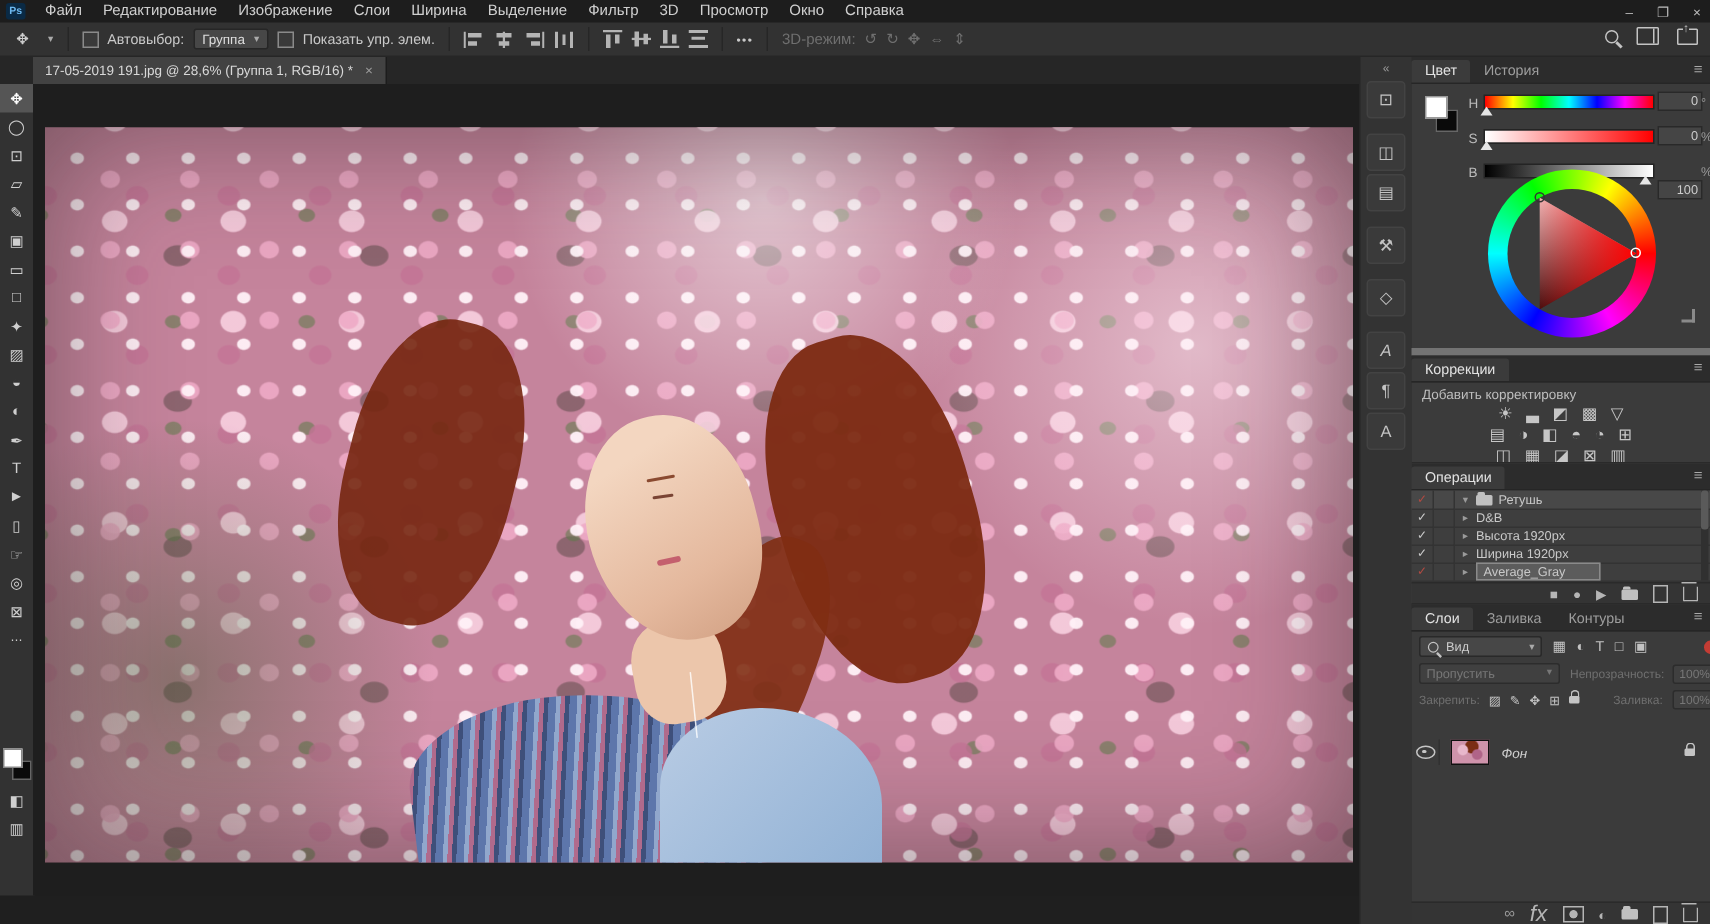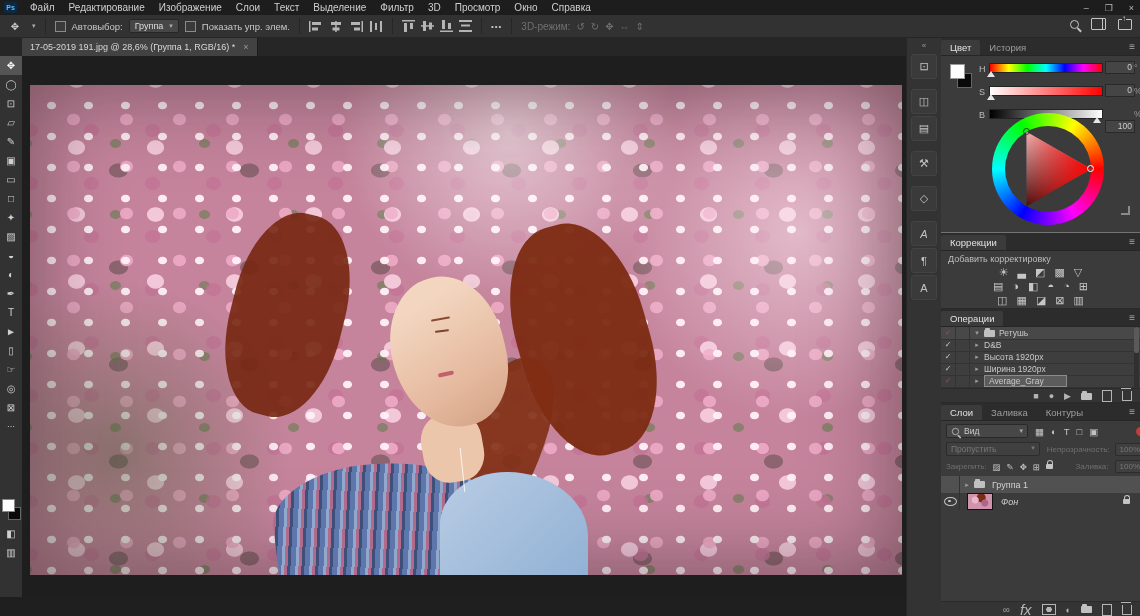--- a/index.html
+++ b/index.html
@@ -148,21 +148,21 @@
 <body>
 
 <div id="app">
 
   <div id="menubar" class="abs">
     <span id="ps-logo">Ps</span>
     <span class="menu-item">Файл</span>
     <span class="menu-item">Редактирование</span>
     <span class="menu-item">Изображение</span>
     <span class="menu-item">Слои</span>
-    <span class="menu-item">Текст</span>
+    <span class="menu-item">Ширина</span>
     <span class="menu-item">Выделение</span>
     <span class="menu-item">Фильтр</span>
     <span class="menu-item">3D</span>
     <span class="menu-item">Просмотр</span>
     <span class="menu-item">Окно</span>
     <span class="menu-item">Справка</span>
     <span id="winbtns">
       <span>–</span>
       <span>❐</span>
       <span>×</span>
@@ -339,21 +339,21 @@
 
       <div id="wheel">
         <div id="wheel-hole"></div>
         <div id="tri"></div>
         <span class="wheel-dot" style="left:95px;top:52px;"></span>
         <span class="wheel-dot" style="left:31px;top:15px;border-color:#333;"></span>
       </div>
       <span class="grabber" style="left:180px;top:168px;"></span>
     </div>
 
-    <div class="panel" style="top:194px;height:76px;border-top:1px solid #737373;">
+    <div class="panel" style="top:194px;height:76px;border-top:5px solid #737373;">
       <div class="phead">
         <span class="ptab active">Коррекции</span>
         <span class="pmenu">≡</span>
       </div>
       <div class="abs" style="left:7px;top:21px;font-size:9px;color:#bdbdbd;">Добавить корректировку</div>
       <div class="adj-row" style="top:33px;">
         <span class="adj-ic">☀</span>
         <span class="adj-ic">▃</span>
         <span class="adj-ic">◩</span>
         <span class="adj-ic">▩</span>
@@ -460,26 +460,20 @@
         <span class="dim" style="font-size:8px;">Закрепить:</span>
         <span class="lfi" style="font-size:8.5px;">▨</span>
         <span class="lfi" style="font-size:8.5px;">✎</span>
         <span class="lfi" style="font-size:8.5px;">✥</span>
         <span class="lfi" style="font-size:8.5px;">⊞</span>
         <span class="i-lock"></span>
         <span class="dim" style="font-size:8px;margin-left:auto;">Заливка:</span>
         <span class="gray-box" style="font-size:8px;">100%</span>
       </div>
 
-      <div class="lay-row sel" style="top:73px;">
-        <span class="eye-col"></span>
-        <span class="act-exp" style="font-size:7px;">▸</span>
-        <span class="i-folder"></span>
-        <span style="margin-left:7px;">Группа 1</span>
-      </div>
       <div class="lay-row" style="top:90px;justify-content:center;">
         <span class="eye-col">
             <span class="i-eye"></span>
           </span>
         <span style="width:7px;"></span>
         <span id="thumb-bg"></span>
         <span style="margin-left:8px;font-style:italic;">Фон</span>
         <span class="i-lock" style="margin-left:auto;margin-right:10px;"></span>
       </div>
 

